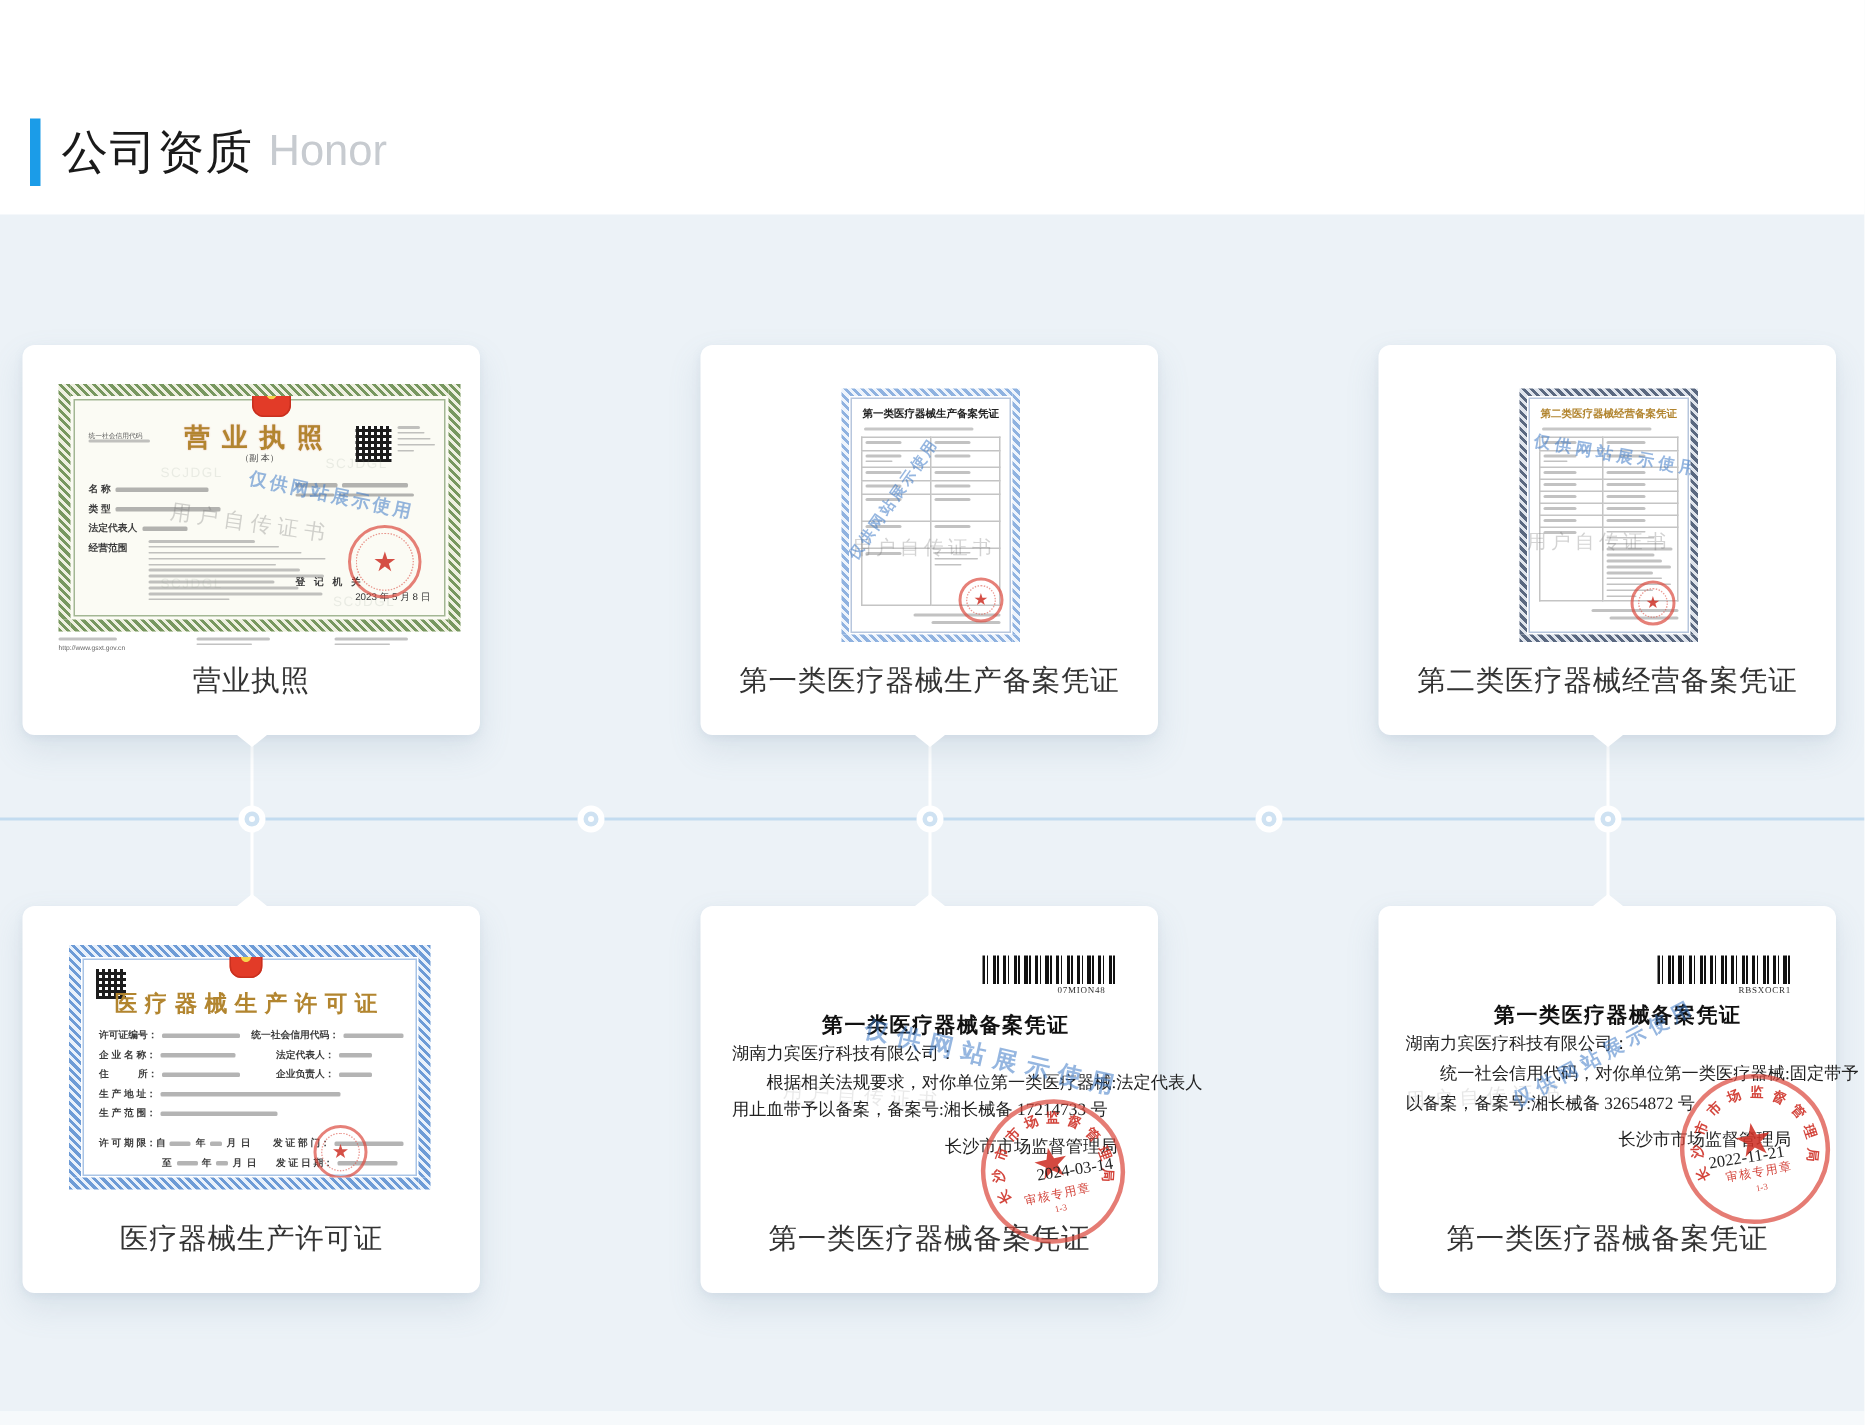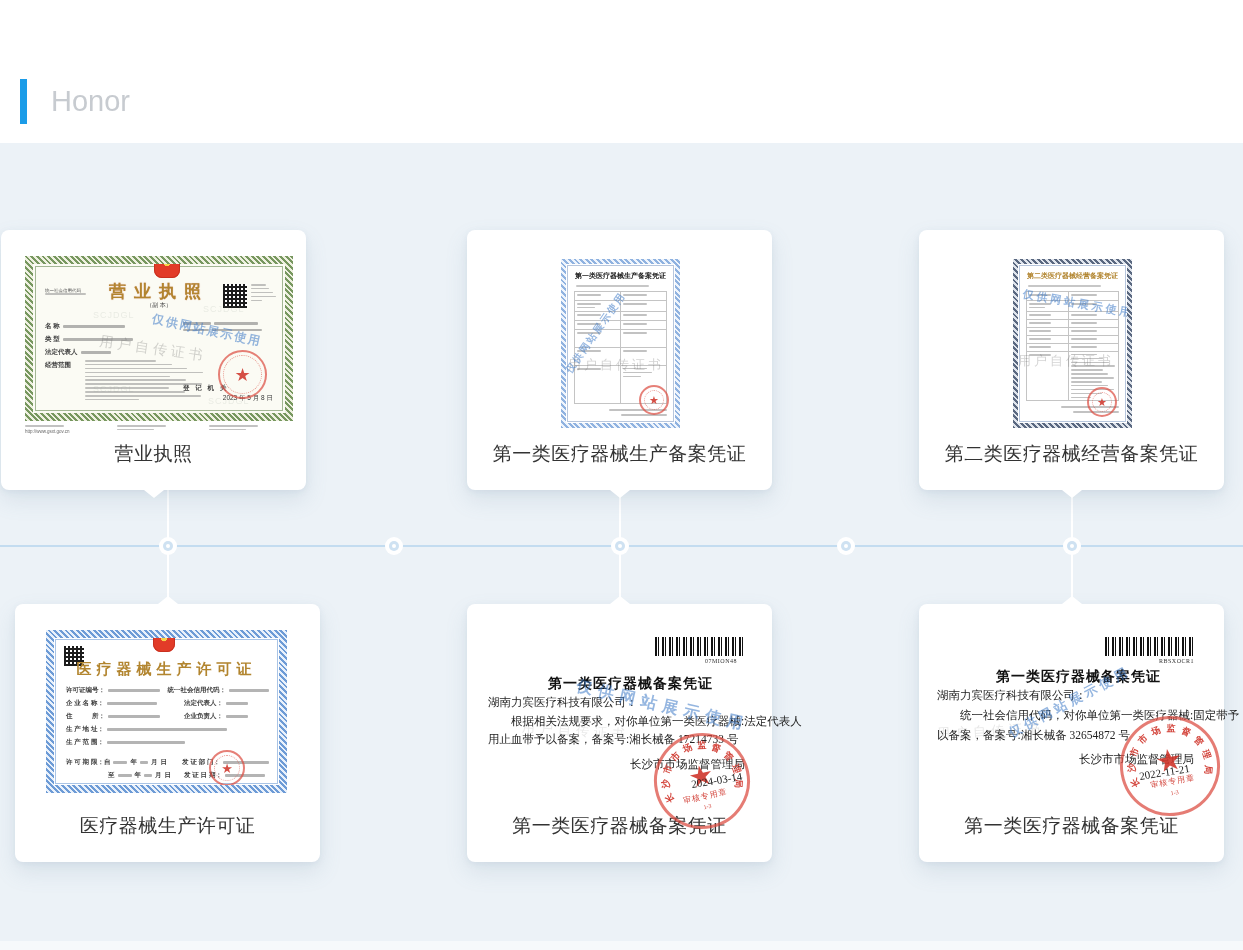--- a/index.html
+++ b/index.html
@@ -117,36 +117,37 @@
   .doc-agency { position:absolute; font-size:11.5px; color:#222; }
   .doc-date { position:absolute; font-size:11px; color:#222; z-index:6; }
 </style>
 </head>
 <body>
 
 <div class="page">
 
   <div class="sec-head">
     <div class="accent"></div>
+    <span class="t-cn">公司资质</span>
     <span class="t-en">Honor</span>
   </div>
 
   <div class="band"></div>
   <div class="hline"></div>
   <div class="vline" style="left:166.5px"></div>
   <div class="vline" style="left:619px"></div>
   <div class="vline" style="left:1070.5px"></div>
   <div class="ring" style="left:158.5px"></div>
   <div class="ring" style="left:384.5px"></div>
   <div class="ring" style="left:611px"></div>
   <div class="ring" style="left:837px"></div>
   <div class="ring" style="left:1062.5px"></div>
   <div class="band-foot"></div>
 
-  <div class="card r1" style="left:1px">
+  <div class="card r1" style="left:15px">
     <div class="cert lic">
       <div class="lic-in"></div>
       <div class="emblem" style="left:121px;top:-12px;width:26px;height:26px"></div>
       <div class="lic-title">营业执照</div>
       <div class="lic-sub">（副 本）</div>
       <div class="lic-code">
         <div>统一社会信用代码</div>
         <div data-bars="1">
             <i style="width: 58%;"></i>
           </div>

